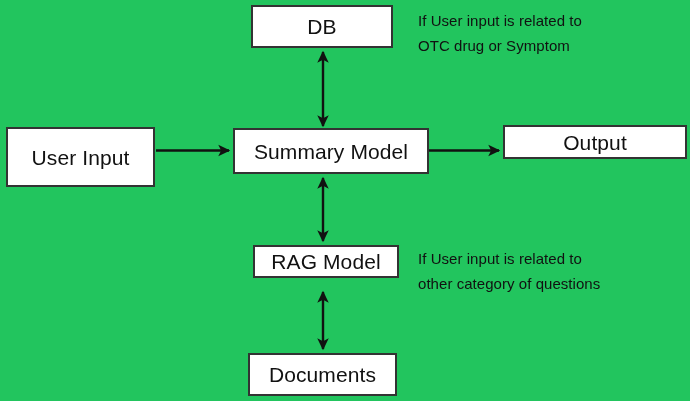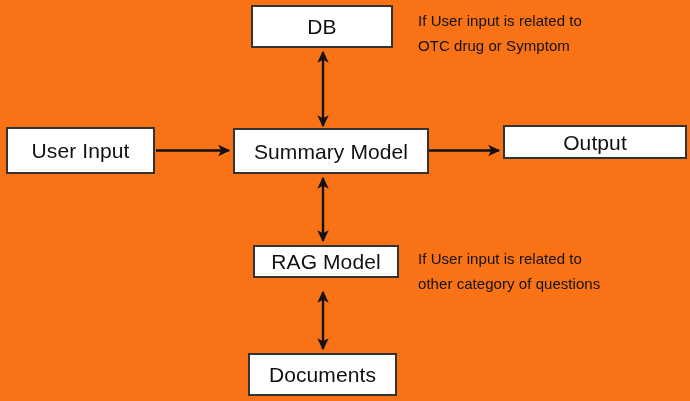--- a/index.html
+++ b/index.html
@@ -4,40 +4,40 @@
 <style>
   html, body {
     margin: 0;
     padding: 0;
     background: #ffffff;
   }
   #canvas {
     position: relative;
     width: 690px;
     height: 401px;
-    background: #f97316;
+    background: #22c55e;
     overflow: hidden;
     font-family: "Liberation Sans", sans-serif;
   }
   .node {
     position: absolute;
     box-sizing: border-box;
     border: 2px solid #333333;
     background: #ffffff;
     display: flex;
     align-items: center;
     justify-content: center;
     color: #111111;
     font-size: 21px;
     line-height: 1;
     letter-spacing: 0.1px;
     white-space: nowrap;
   }
   .node-db        { left: 251px; top: 5px;   width: 142px; height: 43px; }
-  .node-user      { left: 6px;   top: 127px; width: 149px; height: 47px; }
+  .node-user      { left: 6px;   top: 127px; width: 149px; height: 60px; }
   .node-summary   { left: 233px; top: 128px; width: 196px; height: 46px; }
   .node-output    { left: 503px; top: 125px; width: 184px; height: 34px; }
   .node-rag       { left: 253px; top: 245px; width: 146px; height: 33px; }
   .node-documents { left: 248px; top: 353px; width: 149px; height: 43px; }
 
   .edge-svg {
     position: absolute;
     left: 0;
     top: 0;
     width: 690px;

